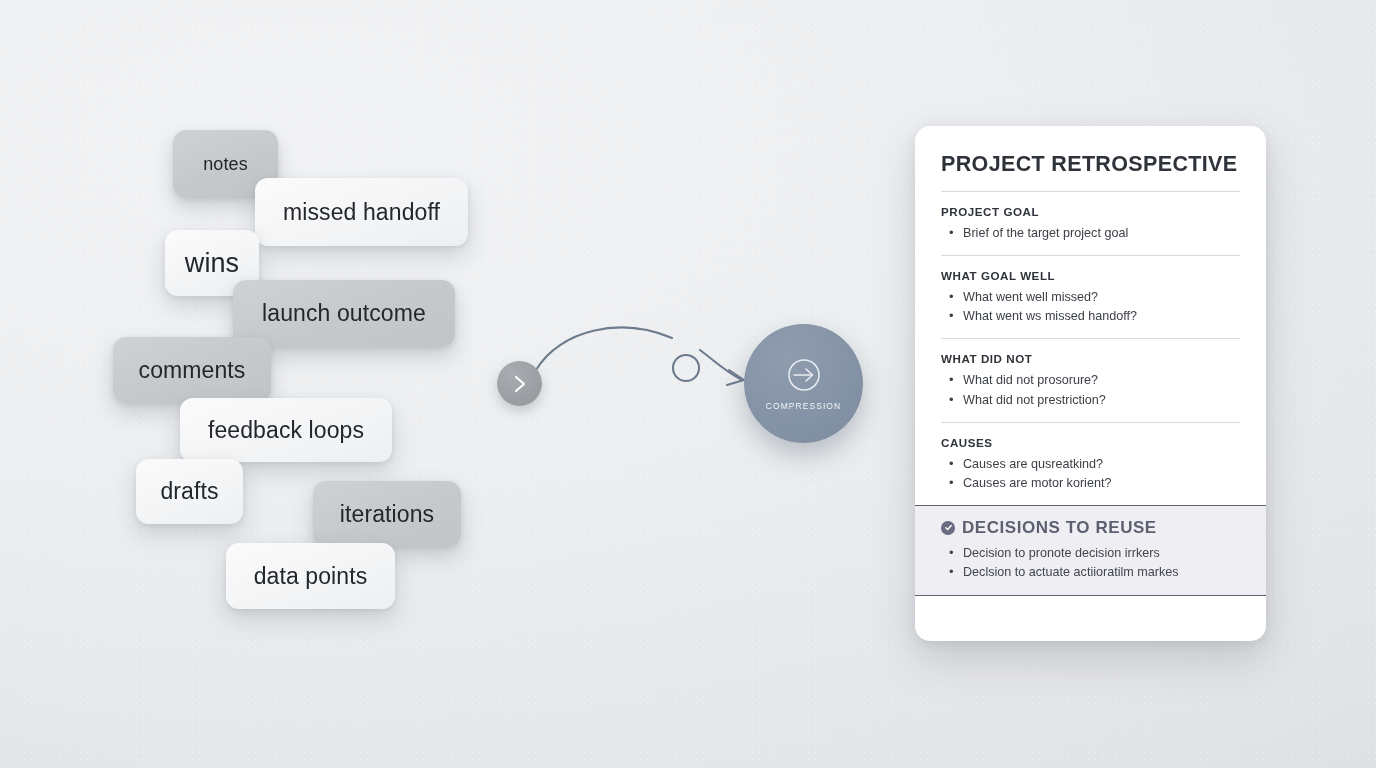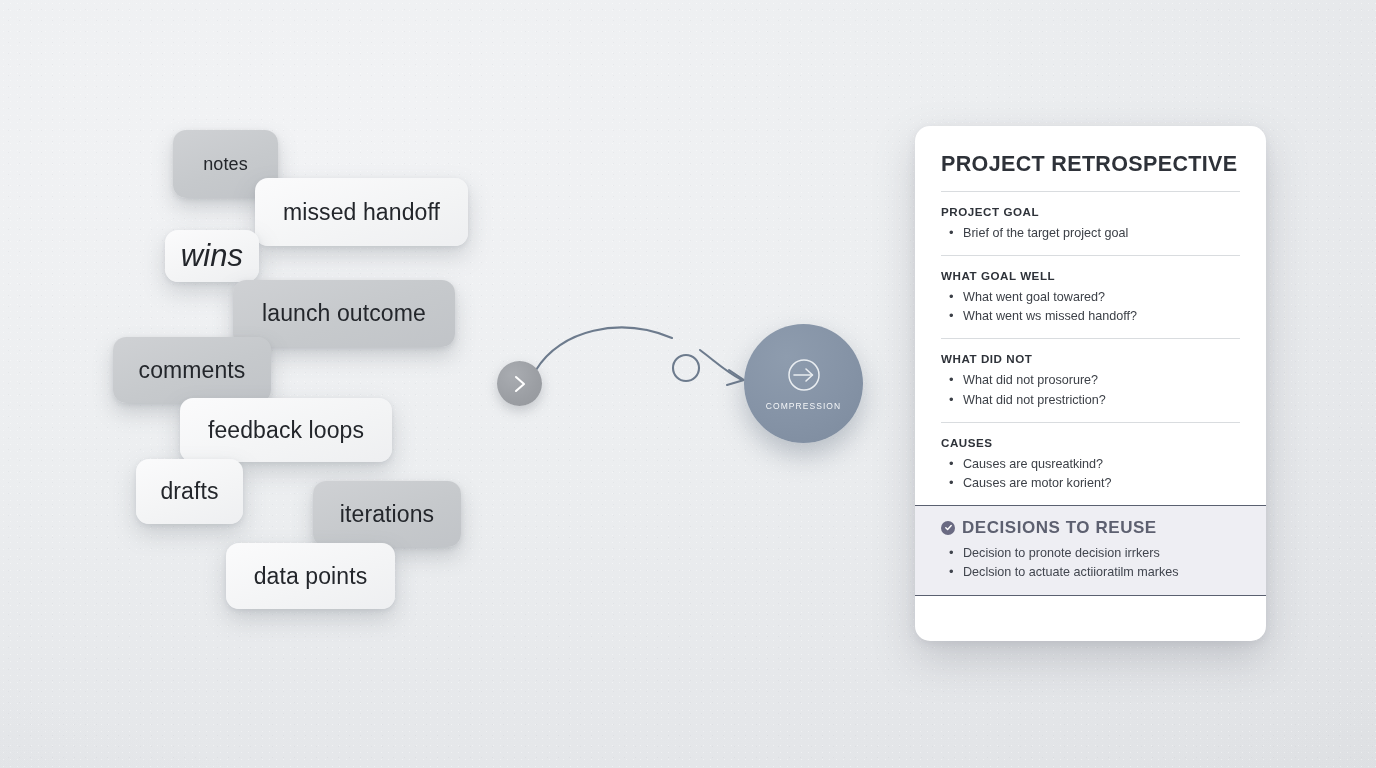--- a/index.html
+++ b/index.html
@@ -167,21 +167,21 @@
 </head>
 <body>
 
 <div id="stage">
   <div id="noise"></div>
   <div id="vignette"></div>
 
   <div id="fragments">
       <div class="note dark" style="left: 173px; top: 130px; width: 105px; height: 68px; font-size: 18px;">notes</div>
       <div class="note light" style="left: 255px; top: 178px; width: 213px; height: 68px; font-size: 23px;">missed handoff</div>
-      <div class="note light" style="left: 165px; top: 230px; width: 94px; height: 52px; font-size: 31px; font-style: italic;">wins</div>
+      <div class="note light" style="left: 165px; top: 230px; width: 94px; height: 66px; font-size: 27px;">wins</div>
       <div class="note dark" style="left: 233px; top: 280px; width: 222px; height: 67px; font-size: 23px;">launch outcome</div>
       <div class="note dark" style="left: 113px; top: 337px; width: 158px; height: 66px; font-size: 23px;">comments</div>
       <div class="note light" style="left: 180px; top: 398px; width: 212px; height: 64px; font-size: 23px;">feedback loops</div>
       <div class="note light" style="left: 136px; top: 459px; width: 107px; height: 65px; font-size: 23px;">drafts</div>
       <div class="note dark" style="left: 313px; top: 481px; width: 148px; height: 66px; font-size: 23px;">iterations</div>
       <div class="note light" style="left: 226px; top: 543px; width: 169px; height: 66px; font-size: 23px;">data points</div>
     </div>
 
   <svg id="connector" viewBox="0 0 1376 768">
     <path d="M 536 370 C 560 330, 620 316, 672 338" fill="none" stroke="#6d7b8d" stroke-width="2.1" stroke-linecap="round"></path>
@@ -212,21 +212,21 @@
         <div class="section">
           <div class="sec-head">PROJECT GOAL</div>
           <ul class="bullets">
             <li>Brief of the target project goal</li>
           </ul>
         </div>
         <div class="rule"></div>
         <div class="section">
           <div class="sec-head">WHAT GOAL WELL</div>
           <ul class="bullets">
-            <li>What went goal towared?</li>
+            <li>What went well missed?</li>
             <li>What went ws missed handoff?</li>
           </ul>
         </div>
         <div class="rule"></div>
         <div class="section">
           <div class="sec-head">WHAT DID NOT</div>
           <ul class="bullets">
             <li>What did not prosorure?</li>
             <li>What did not prestriction?</li>
           </ul>

